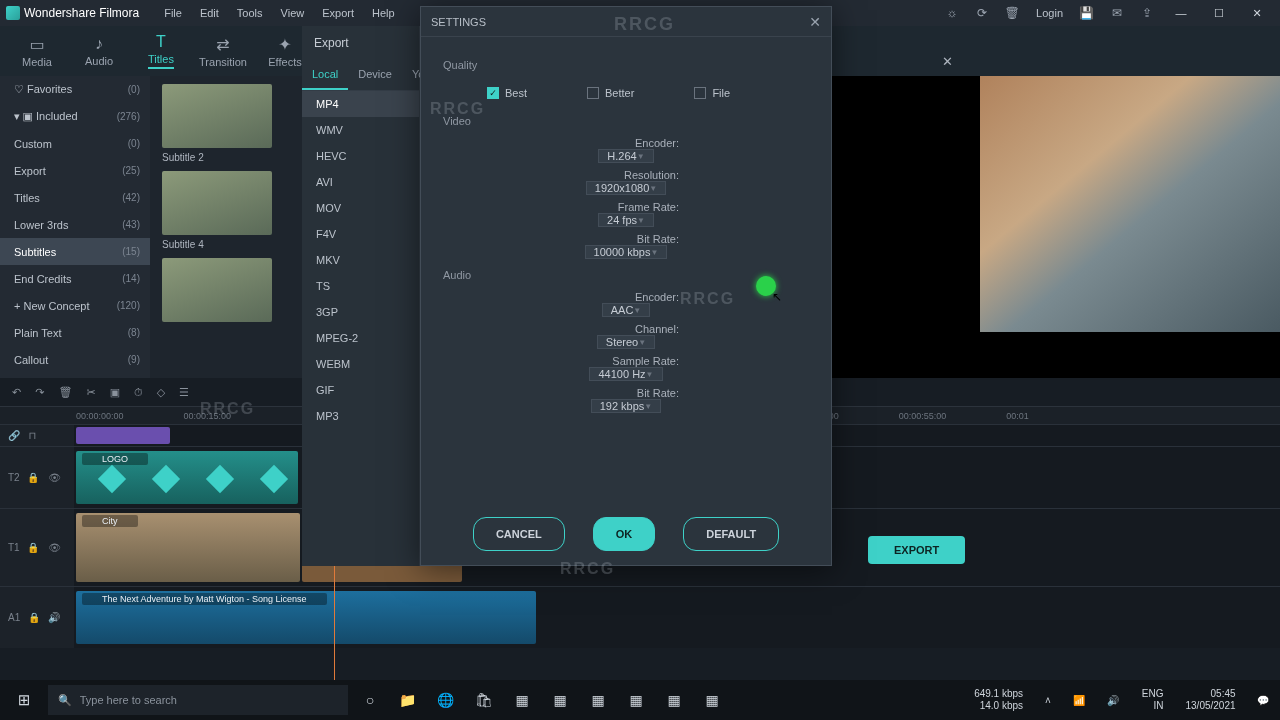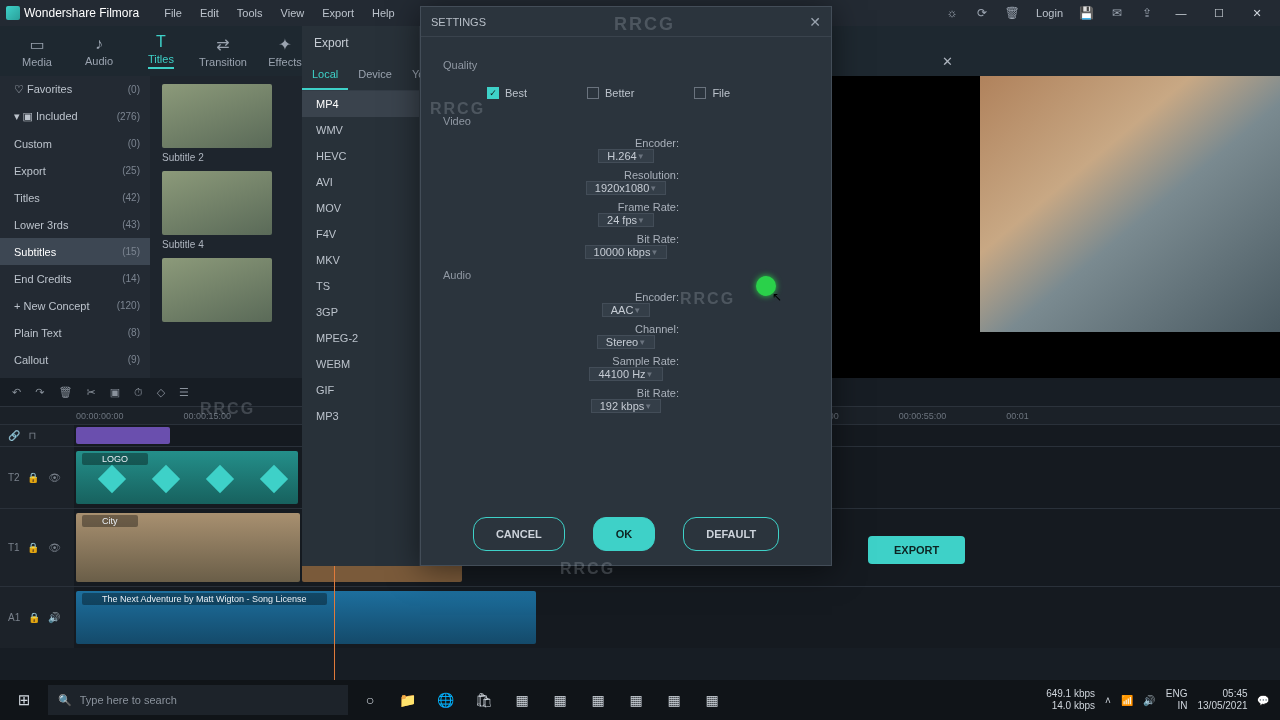--- a/index.html
+++ b/index.html
@@ -96,21 +96,21 @@
 
 .dlg-close { position:absolute; top:54px; left:942px; z-index:32; color:#aeb5bf; font-size:13px; cursor:pointer; }
 
 
 .taskbar { position:absolute; bottom:0; left:0; right:0; height:40px; background:#101418; display:flex; align-items:center; color:#cfd5dc; }
 .winstart { width:48px; text-align:center; font-size:15px; cursor:pointer; }
 .searchbox { width:300px; height:30px; background:#1d232a; display:flex; align-items:center; padding:0 10px; gap:8px; color:#8a929c; }
 .task-icons { display:flex; gap:10px; margin-left:8px; }
 .task-icons span { width:28px; height:28px; display:flex; align-items:center; justify-content:center; cursor:pointer; font-size:14px; }
 .taskbar .spacer { flex:1; }
-.tray { display:flex; align-items:center; gap:10px; padding:0 10px; font-size:10px; }
+.tray { display:flex; align-items:center; gap:22px; padding:0 10px; font-size:10px; }
 .tray .col { text-align:right; line-height:12px; }
 
 .rrcg { position:absolute; color:rgba(200,208,218,.22); font-weight:bold; letter-spacing:2px; pointer-events:none; z-index:70; }
 </style>
 </head>
 <body>
 
 <div class="menubar">
   <span class="logo"></span>
   <span class="app-title">Wondershare Filmora</span>

